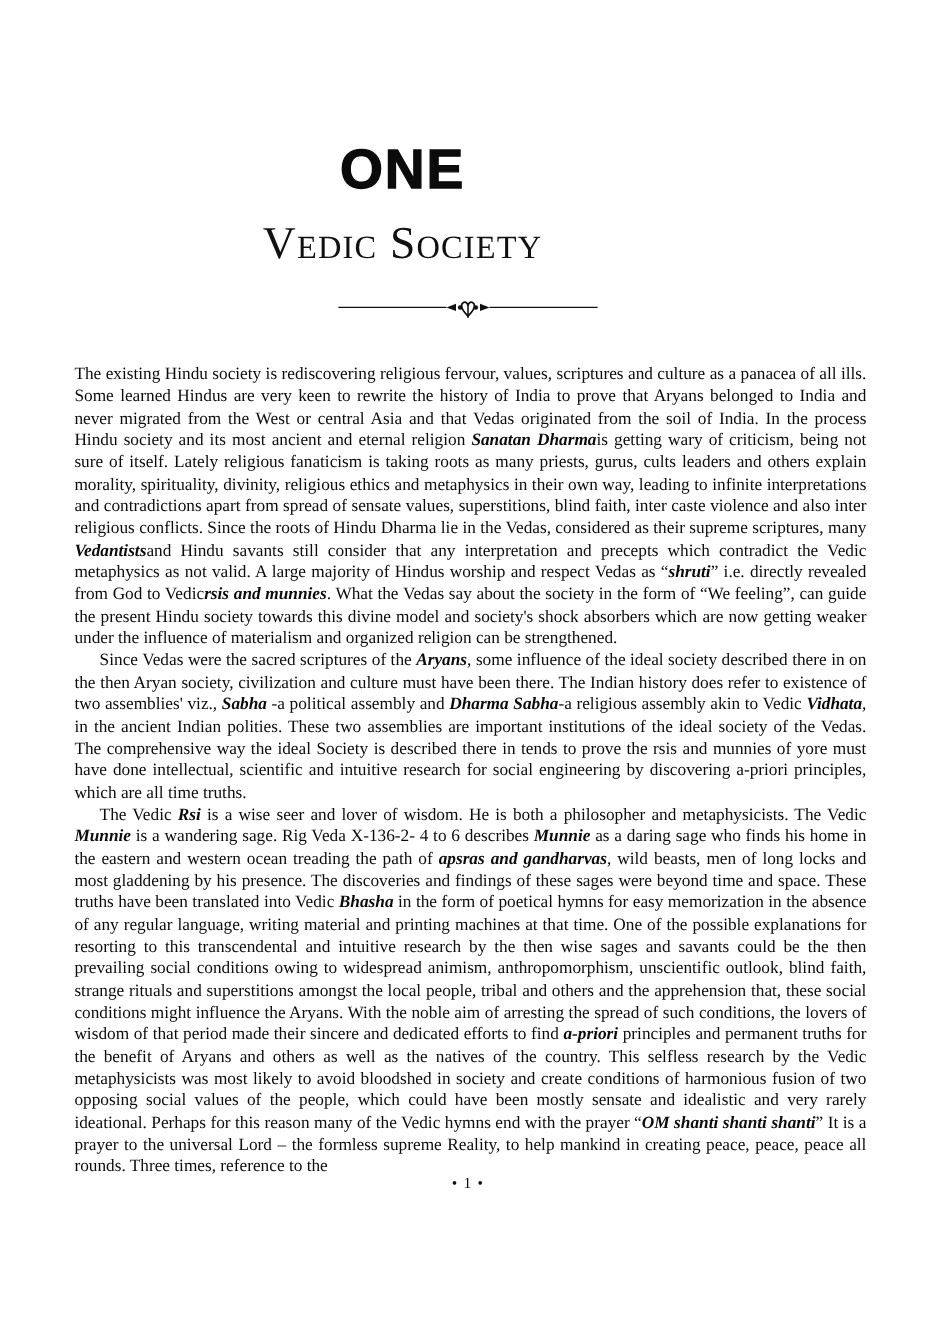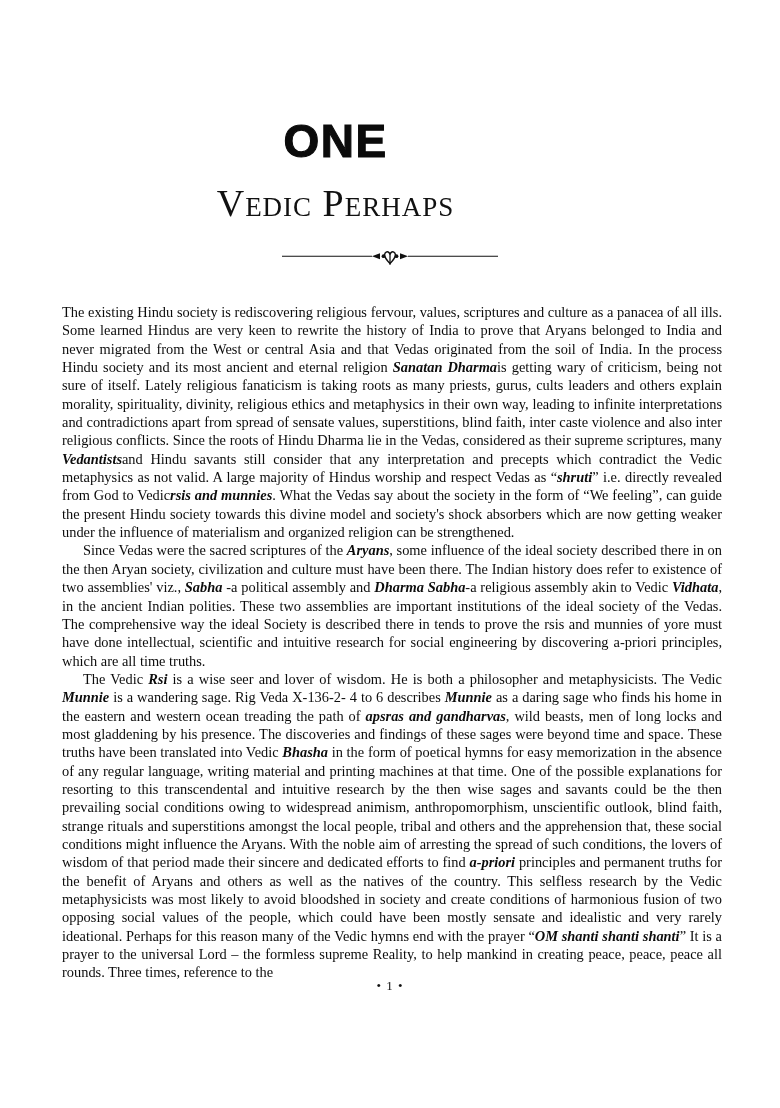--- a/index.html
+++ b/index.html
@@ -96,21 +96,21 @@
     letter-spacing: 1px;
   }
 </style>
 </head>
 <body>
 
 <div class="page">
 
   <div class="chapter-head">
     <div class="chapter-number">ONE</div>
-    <div class="chapter-title">Vedic Perhaps</div>
+    <div class="chapter-title">Vedic Society</div>
   </div>
 
   <div class="ornament">
     <svg width="220" height="24" viewBox="0 0 220 24">
       <path d="M2 12.2 L92 12.2" stroke="#111" stroke-width="1.1" fill="none"></path>
       <path d="M218 12.2 L128 12.2" stroke="#111" stroke-width="1.1" fill="none"></path>
       <path d="M92 12.2 L100 9.2 L100 15.2 Z" fill="#111"></path>
       <path d="M128 12.2 L120 9.2 L120 15.2 Z" fill="#111"></path>
       <circle cx="103.5" cy="12.2" r="1.9" fill="#111"></circle>
       <circle cx="116.5" cy="12.2" r="1.9" fill="#111"></circle>

